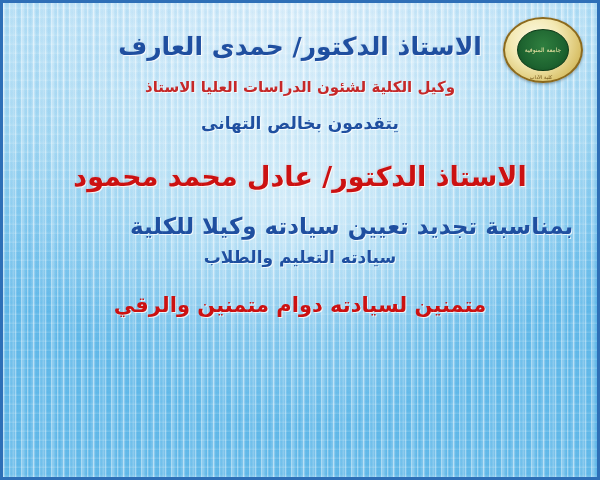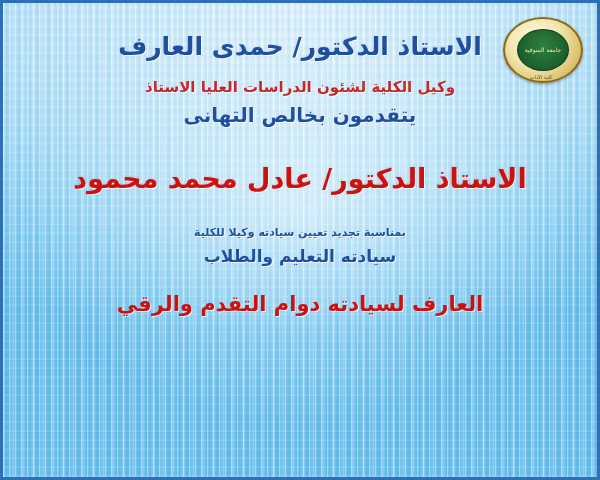--- a/index.html
+++ b/index.html
@@ -149,34 +149,35 @@
     font-size: 15px;
     color: #c62828;
     margin-top: 16px;
   }
   .l-title2 {
     font-size: 14px;
     color: #c62828;
     margin-top: 4px;
   }
   .l-congrats {
-    font-size: 20px;
-    color: #1f4fa0;
-    margin-top: 6px;
+    font-size: 17px;
+    color: #1f4fa0;
+    margin-top: 16px;
   }
   .l-name-main {
     font-size: 27px;
     color: #cc1111;
-    margin-top: 34px;
+    margin-top: 26px;
     text-shadow: 1px 1px 1px rgba(255,255,255,0.9), 0 0 3px rgba(200,20,20,0.22);
   }
   .l-occasion1 {
-    font-size: 11px;
-    color: #1f4fa0;
-    margin-top: 30px;
+    font-size: 23px;
+    color: #1f4fa0;
+    margin-top: 18px;
+    text-align: right;
   }
   .l-occasion2 {
     font-size: 17px;
     color: #1f4fa0;
     margin-top: 6px;
   }
   .l-wish {
     font-size: 21px;
     color: #cc1111;
     margin-top: 24px;
@@ -202,16 +203,16 @@
 
 
     <div class="line l-congrats">يتقدمون بخالص التهانى</div>
 
     <div class="line l-name-main">الاستاذ الدكتور/ عادل محمد محمود</div>
 
     <div class="line l-occasion1">بمناسبة تجديد تعيين سيادته وكيلا للكلية</div>
 
     <div class="line l-occasion2">سيادته التعليم والطلاب</div>
 
-    <div class="line l-wish">العارف لسيادته دوام التقدم والرقي</div>
+    <div class="line l-wish">متمنين لسيادته دوام متمنين والرقي</div>
 
   </div>
 </div>
 
 </body></html>

